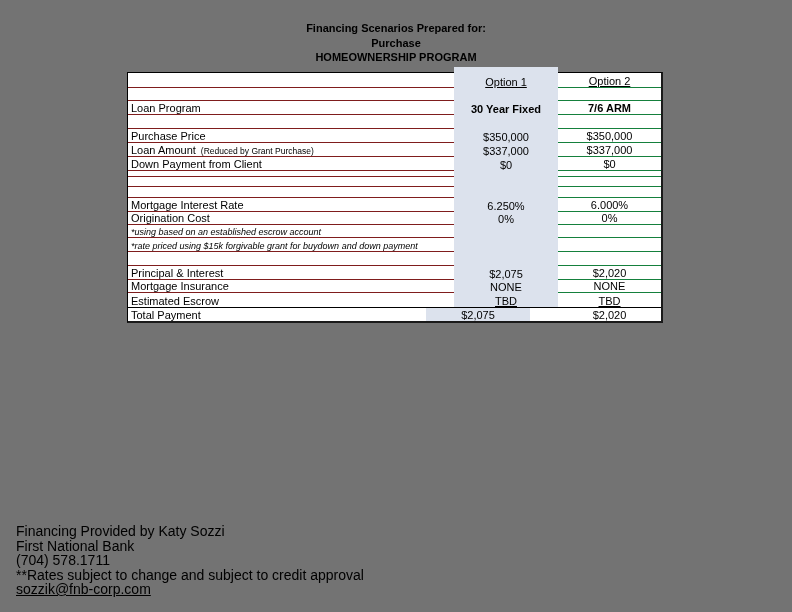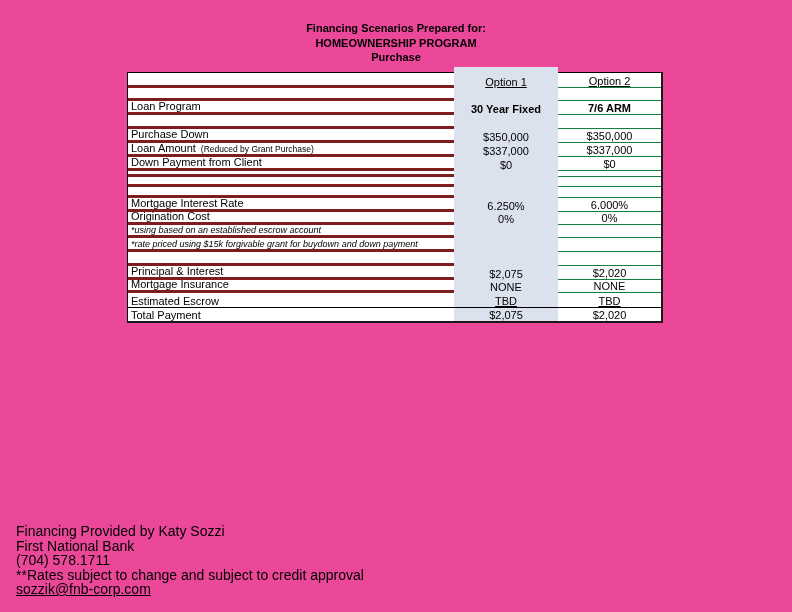--- a/index.html
+++ b/index.html
@@ -1,20 +1,20 @@
 <!DOCTYPE html>
 <html style="--hl: #dce2ed;"><head>
 <meta charset="utf-8">
 <style>
   html, body { margin: 0; padding: 0; background: #ffffff; }
   .page {
     position: relative;
     width: 792px;
     height: 612px;
-    background: #ec4899;
+    background: #737373;
     color: #000000;
     font-family: "Liberation Sans", sans-serif;
     overflow: hidden;
   }
 
   
   .title-block {
     position: absolute;
     top: 21px;
     left: 0;
@@ -51,34 +51,34 @@
   .cell {
     box-sizing: border-box;
     display: flex;
     align-items: flex-end;
     overflow: hidden;
     white-space: nowrap;
   }
   .lc {
     flex: 1;
     padding-left: 3px;
-    border-bottom: 3px solid #7f1d1d;
+    border-bottom: 1px solid #7f1d1d;
   }
   .o1 {
     width: 104px;
     background: var(--hl, #dce2ed);
     justify-content: center;
   }
   .o2 {
     width: 103px;
     justify-content: center;
     border-bottom: 1px solid #15803d;
   }
   .nb { border-bottom: none !important; }
-  .row-total { border-top: 1px solid #000; }
+  .row-total { border-top: 1px solid #000; gap: 28px; }
   .u { text-decoration: underline; }
   .b { font-weight: bold; }
   .fn {
     font-style: italic;
     font-size: 9px;
   }
   .note {
     font-size: 8.5px;
     margin-left: 5px;
   }
@@ -99,22 +99,22 @@
     cursor: pointer;
   }
 </style>
 </head>
 <body>
 
 <div class="page">
 
   <div class="title-block">
     <div>Financing Scenarios Prepared for:</div>
+    <div>Purchase</div>
     <div>HOMEOWNERSHIP PROGRAM</div>
-    <div>Purchase</div>
   </div>
 
   <div class="sheet">
     <div class="fill-cap"></div>
 
     <div class="row" style="height:15px">
       <div class="cell lc"></div>
       <div class="cell o1">
           <span class="u">Option 1</span>
         </div>
@@ -135,21 +135,21 @@
       <div class="cell o2 b">7/6 ARM</div>
     </div>
 
     <div class="row" style="height:14px">
       <div class="cell lc"></div>
       <div class="cell o1"></div>
       <div class="cell o2"></div>
     </div>
 
     <div class="row" style="height:14px">
-      <div class="cell lc">Purchase Down</div>
+      <div class="cell lc">Purchase Price</div>
       <div class="cell o1">$350,000</div>
       <div class="cell o2">$350,000</div>
     </div>
 
     <div class="row" style="height:14px">
       <div class="cell lc">
         <span>Loan Amount</span>
         <span class="note">(Reduced by Grant Purchase)</span>
       </div>
       <div class="cell o1">$337,000</div>

